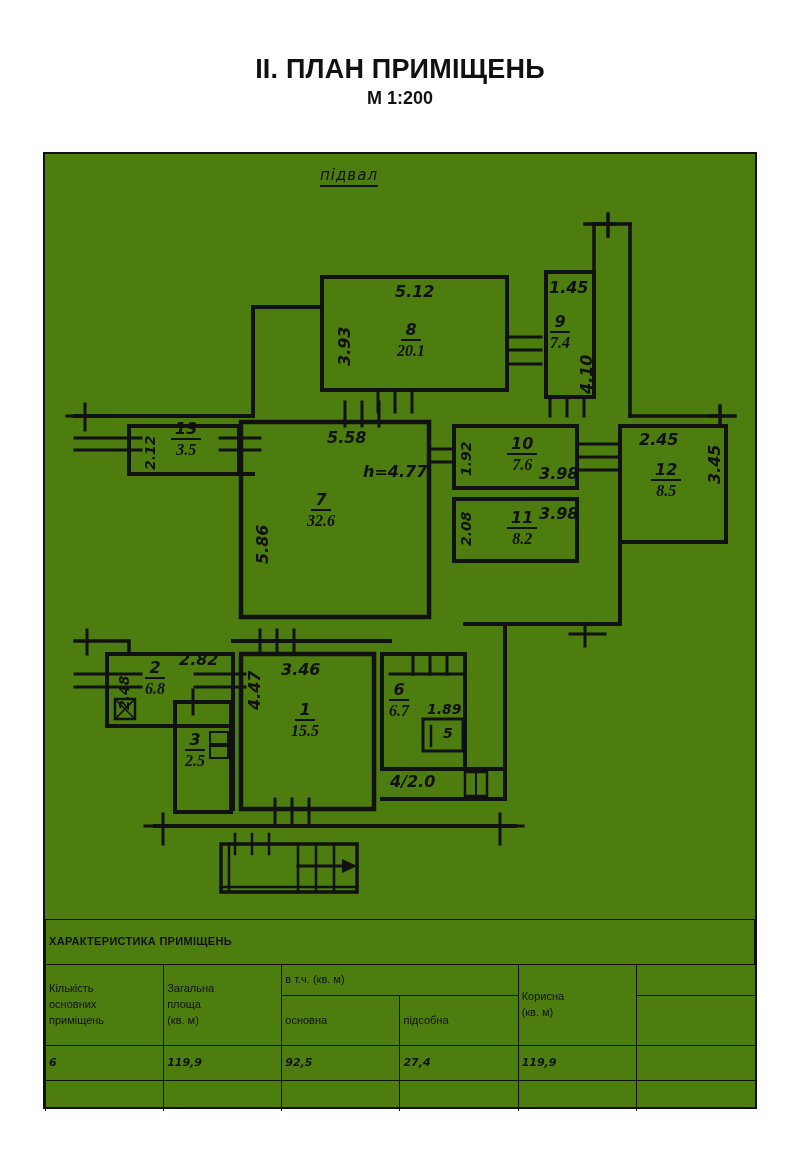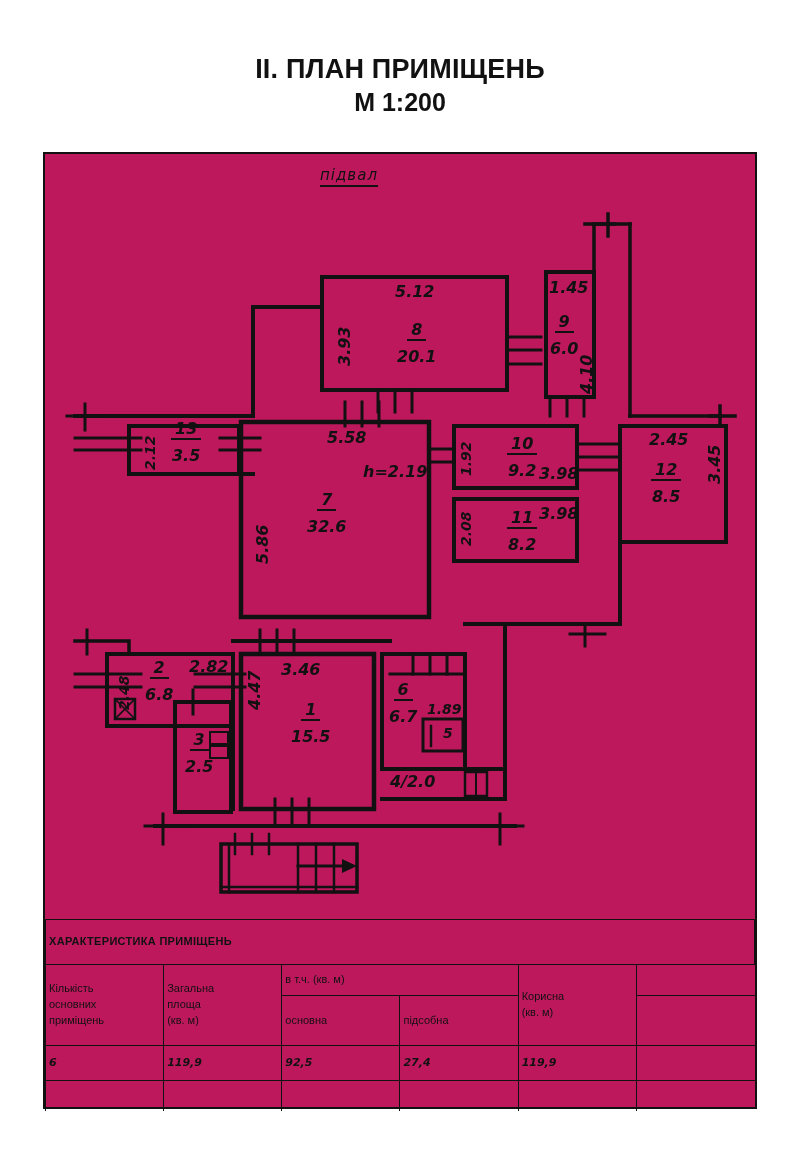--- a/index.html
+++ b/index.html
@@ -2,25 +2,25 @@
 <html><head>
 <meta charset="utf-8">
 <style>
   html,body{margin:0;padding:0;background:#fff;}
   body{width:800px;height:1162px;position:relative;font-family:"Liberation Sans",sans-serif;color:#111;overflow:hidden;}
 
   
   #doc-title{position:absolute;left:0;top:54px;width:800px;text-align:center;
     font-size:27px;font-weight:bold;letter-spacing:.2px;line-height:1.18;}
   #doc-subtitle{position:absolute;left:0;top:88px;width:800px;text-align:center;
-    font-size:25px;font-weight:bold;}
+    font-size:18px;font-weight:bold;}
 
   
   #sheet{position:absolute;left:43px;top:152px;width:714px;height:957px;
-    border:2.5px solid #111;box-sizing:border-box;background:#be185d;}
+    border:2.5px solid #111;box-sizing:border-box;background:#4d7c0f;}
 
   
   #plan-area{position:absolute;left:0;top:0;width:100%;height:765px;overflow:hidden;}
   #plan-svg{position:absolute;left:0;top:0;}
 
   
   #floor-label{position:absolute;left:275px;top:12px;font-size:15px;
     font-family:"DejaVu Sans",sans-serif;font-style:italic;letter-spacing:1px;
     border-bottom:2px solid #111;padding-bottom:1px;}
 
@@ -28,21 +28,21 @@
   #watermark{position:absolute;left:212px;top:400px;font-size:52px;font-weight:bold;
     color:#e2e2e2;letter-spacing:5px;user-select:none;}
 
   
   .hw{position:absolute;font-family:"DejaVu Sans",sans-serif;font-style:italic;
       font-weight:bold;color:#111;white-space:nowrap;line-height:1;}
   .dim{font-size:16px;}
   .dim-s{font-size:14px;}
   .rm{text-align:center;}
   .rm .n{font-size:16px;border-bottom:2px solid #111;padding:0 4px 1px;display:inline-block;}
-  .rm .a{font-size:16px;display:block;margin-top:8px;}
+  .rm .a{font-size:16px;display:block;margin-top:2px;font-family:Liberation Serif, serif;}
   .rot-90{transform:rotate(-90deg);transform-origin:left top;}
 
   
   #table-wrap{position:absolute;left:0;top:765px;width:100%;height:192px;}
   table.chr{border-collapse:collapse;width:100%;height:100%;table-layout:fixed;}
   table.chr td{border:1.6px solid #111;text-align:left;vertical-align:middle;
     font-size:11px;line-height:1.45;padding:2px 3px;}
   td.title-cell{font-size:18px;font-weight:bold;letter-spacing:.3px;height:40px;border-left:none;border-right:none;border-top:none;}
   td.val{font-family:"DejaVu Sans",sans-serif;font-style:italic;font-weight:bold;font-size:14px;}
   .nb-r{border-right:none!important;}
@@ -171,65 +171,65 @@
     <div class="hw dim" style="left:350px;top:130px;">5.12</div>
     <div class="hw rm" style="left:352px;top:168px;">
       <span class="n">8</span>
       <span class="a">20.1</span>
     </div>
     <div class="hw dim rot-90" style="left:292px;top:212px;">3.93</div>
 
     <div class="hw dim" style="left:504px;top:126px;">1.45</div>
     <div class="hw rm" style="left:505px;top:160px;">
       <span class="n">9</span>
-      <span class="a">6.0</span>
+      <span class="a">7.4</span>
     </div>
     <div class="hw dim rot-90" style="left:534px;top:240px;">4.10</div>
 
     <div class="hw rm" style="left:126px;top:267px;">
       <span class="n">13</span>
       <span class="a">3.5</span>
     </div>
     <div class="hw dim-s rot-90" style="left:98px;top:316px;">2.12</div>
 
     <div class="hw dim" style="left:282px;top:276px;">5.58</div>
-    <div class="hw dim" style="left:318px;top:310px;">h=2.19</div>
+    <div class="hw dim" style="left:318px;top:310px;">h=4.77</div>
     <div class="hw rm" style="left:262px;top:338px;">
       <span class="n">7</span>
       <span class="a">32.6</span>
     </div>
     <div class="hw dim rot-90" style="left:210px;top:410px;">5.86</div>
 
     <div class="hw dim-s rot-90" style="left:414px;top:322px;">1.92</div>
     <div class="hw rm" style="left:462px;top:282px;text-align:center;">
       <span class="n">10</span>
-      <span class="a">9.2</span>
+      <span class="a">7.6</span>
     </div>
     <div class="hw dim" style="left:494px;top:312px;">3.98</div>
 
     <div class="hw dim-s rot-90" style="left:414px;top:392px;">2.08</div>
     <div class="hw rm" style="left:462px;top:356px;">
       <span class="n">11</span>
       <span class="a">8.2</span>
     </div>
     <div class="hw dim" style="left:494px;top:352px;">3.98</div>
 
-    <div class="hw dim" style="left:594px;top:278px;margin-left:10px;">2.45</div>
+    <div class="hw dim" style="left:594px;top:278px;">2.45</div>
     <div class="hw rm" style="left:606px;top:308px;">
       <span class="n">12</span>
       <span class="a">8.5</span>
     </div>
     <div class="hw dim rot-90" style="left:662px;top:330px;">3.45</div>
 
     <div class="hw dim-s rot-90" style="left:72px;top:556px;">2.48</div>
     <div class="hw rm" style="left:100px;top:506px;">
       <span class="n">2</span>
       <span class="a">6.8</span>
     </div>
-    <div class="hw dim" style="left:144px;top:498px;margin-top:7px;">2.82</div>
+    <div class="hw dim" style="left:134px;top:498px;">2.82</div>
 
     <div class="hw rm" style="left:140px;top:578px;">
       <span class="n">3</span>
       <span class="a">2.5</span>
     </div>
 
     <div class="hw dim" style="left:236px;top:508px;">3.46</div>
     <div class="hw rm" style="left:246px;top:548px;">
       <span class="n">1</span>
       <span class="a">15.5</span>

